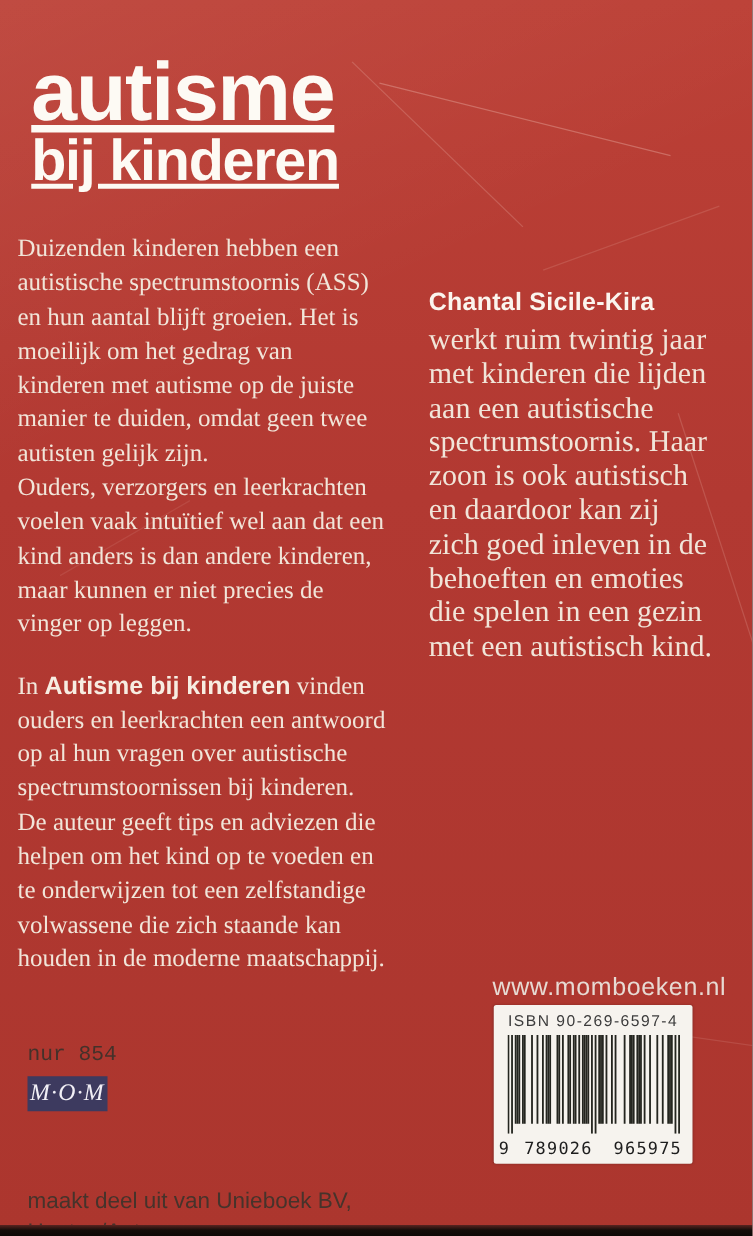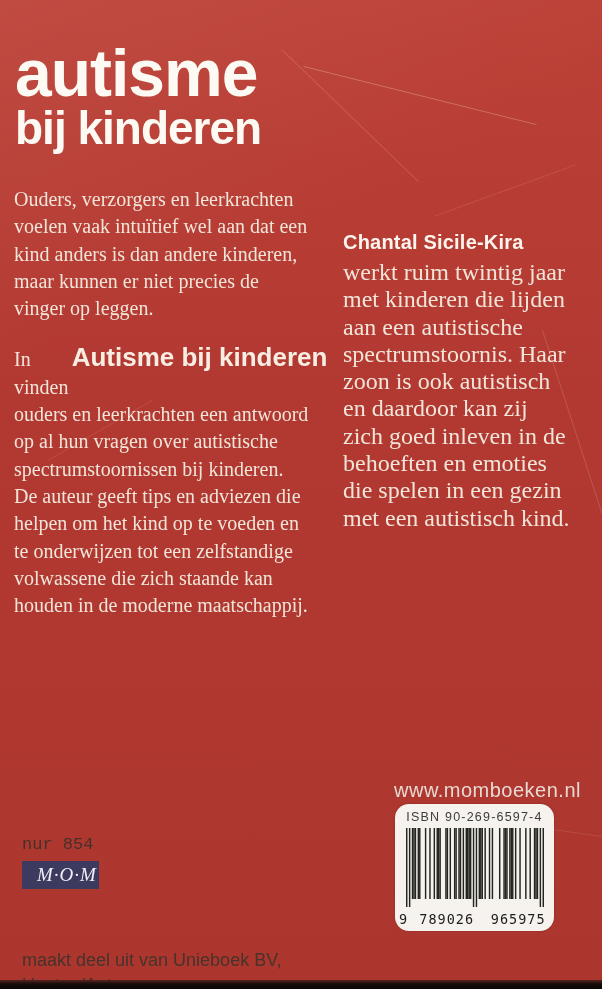--- a/index.html
+++ b/index.html
@@ -13,58 +13,58 @@
     font-family:"Liberation Serif", serif;
   }
   .scratch{position:absolute;background:rgba(255,225,215,0.28);height:1px;pointer-events:none;}
   .s1{width:240px;left:300px;top:95px;transform:rotate(14deg);}
   .s2{width:190px;left:255px;top:115px;transform:rotate(44deg);opacity:.7;}
   .s3{width:150px;left:430px;top:190px;transform:rotate(-20deg);opacity:.5;}
   .s4{width:210px;left:470px;top:430px;transform:rotate(72deg);opacity:.6;}
   .s5{width:160px;left:480px;top:830px;transform:rotate(8deg);opacity:.45;}
   .s6{width:120px;left:40px;top:430px;transform:rotate(-30deg);opacity:.35;}
 
-  .title-block{position:absolute;left:15px;top:42px;color:#fdfaf4;
-    font-family:"Liberation Sans", sans-serif;font-weight:bold;letter-spacing:-1px;}
+  .title-block{position:absolute;left:25px;top:42px;color:#fdfaf4;
+    font-family:"Liberation Sans", sans-serif;font-weight:bold;letter-spacing:-1px;text-decoration:underline;}
   .title-main{font-size:66px;line-height:0.95;}
   .title-sub{font-size:46px;line-height:1;margin-top:0;}
 
   .col-left{position:absolute;left:14px;top:186px;width:330px;
     color:#f1e5d9;font-size:20px;line-height:27.3px;}
   .col-left p{margin:0;white-space:pre-line;}
   .p3{margin-top:22px !important;}
   .inline-title{font-family:"Liberation Sans", sans-serif;font-weight:bold;
-    font-size:26px;color:#f7ede2;margin-left:36px;}
+    font-size:20px;color:#f7ede2;}
 
   .col-right{position:absolute;left:343px;top:186px;width:230px;color:#f1e5d9;margin-top:45px;}
   .author-name{font-family:"Liberation Sans", sans-serif;font-weight:bold;
     font-size:20px;color:#fbf5ee;margin:0 0 5px 0;letter-spacing:0.2px;}
   .author-bio{margin:0;font-size:24px;line-height:27.3px;white-space:pre-line;}
 
   .website{position:absolute;left:394px;top:779px;width:162px;text-align:right;
     font-family:"Liberation Sans", sans-serif;font-size:20px;color:#e7dad3;
     letter-spacing:0.5px;}
 
   .barcode-panel{position:absolute;left:395px;top:804px;width:159px;height:127px;
-    background:#f6f3ee;border-radius:14px;box-shadow:0 0 2px rgba(0,0,0,0.25);}
+    background:#f6f3ee;border-radius:2px;box-shadow:0 0 2px rgba(0,0,0,0.25);}
   .isbn-label{margin-top:6px;text-align:center;
     font-family:"Liberation Sans", sans-serif;font-size:12.5px;color:#3c3c3c;
     letter-spacing:1.2px;}
   .bars{display:block;margin:4px auto 0 auto;}
   .bc-digits{position:absolute;left:0;bottom:4px;width:100%;display:flex;
     font-family:"DejaVu Sans Mono", monospace;font-size:13.5px;color:#1d1d1d;}
   .bc-digits .d9{width:16px;text-align:center;}
   .bc-digits .grp{flex:1;text-align:center;letter-spacing:1px;}
 
   .nur{position:absolute;left:22px;top:835px;
     font-family:Liberation Mono, monospace;font-size:17px;color:#44312a;}
   .logo-box{position:absolute;left:22px;top:861px;width:64px;height:28px;
     background:#3d3a5f;color:#f1eff6;display:flex;align-items:center;justify-content:center;
     font-family:"Liberation Serif", serif;font-style:italic;font-size:19px;
-    letter-spacing:1px;padding-left:13px;}
+    letter-spacing:1px;}
   .publisher{position:absolute;left:22px;top:948px;
     font-family:"Liberation Sans", sans-serif;font-size:18px;line-height:25px;
     color:#46332b;white-space:pre-line;}
 
   .edge-strip{position:absolute;left:0;bottom:0;width:100%;height:9px;
     background:linear-gradient(180deg,#5a2420 0%,#150d0a 45%,#0d0806 100%);}
 </style>
 </head>
 <body>
 
@@ -76,20 +76,27 @@
   <div class="scratch s4"></div>
   <div class="scratch s5"></div>
   <div class="scratch s6"></div>
 
   <div class="title-block">
     <div class="title-main">autisme</div>
     <div class="title-sub">bij kinderen</div>
   </div>
 
   <div class="col-left">
+    <p>Duizenden kinderen hebben een
+autistische spectrumstoornis (ASS)
+en hun aantal blijft groeien. Het is
+moeilijk om het gedrag van
+kinderen met autisme op de juiste
+manier te duiden, omdat geen twee
+autisten gelijk zijn.</p>
     <p>Ouders, verzorgers en leerkrachten
 voelen vaak intuïtief wel aan dat een
 kind anders is dan andere kinderen,
 maar kunnen er niet precies de
 vinger op leggen.</p>
     <p class="p3"><span>In </span><span class="inline-title">Autisme bij kinderen</span><span> vinden
 ouders en leerkrachten een antwoord
 op al hun vragen over autistische
 spectrumstoornissen bij kinderen.
 De auteur geeft tips en adviezen die

